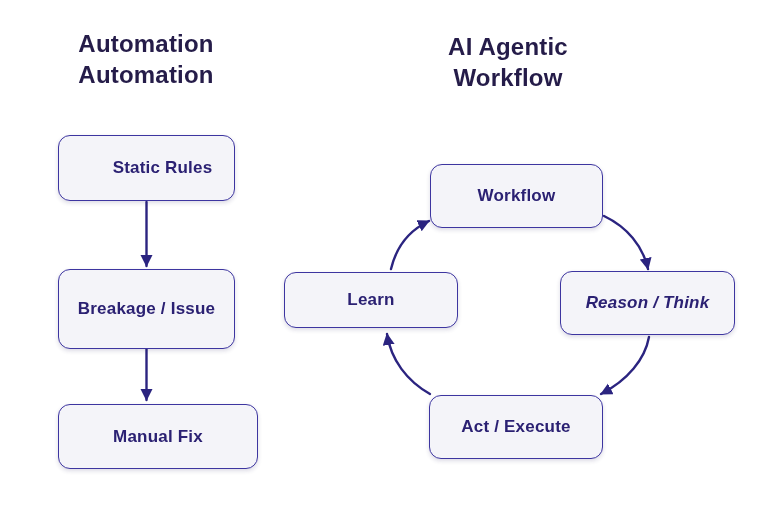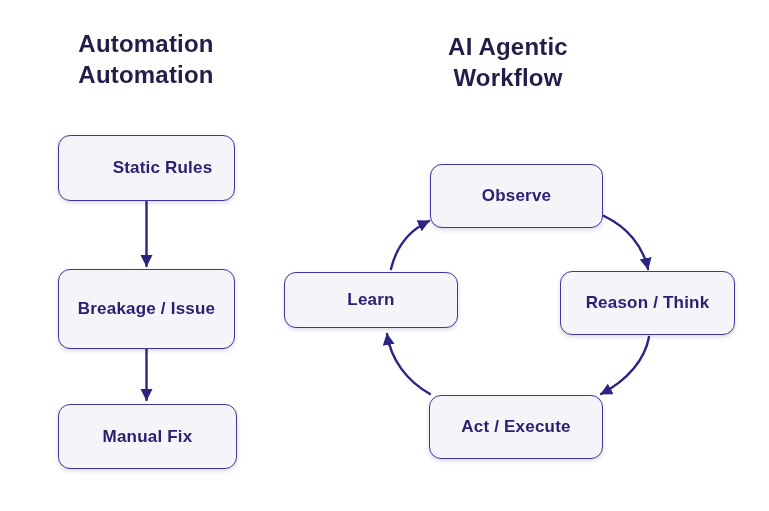--- a/index.html
+++ b/index.html
@@ -50,24 +50,24 @@
     box-shadow:0 2px 4px rgba(35,28,95,.16);
     color:var(--node-text);
     font-size:17px;
     font-weight:600;
     letter-spacing:.2px;
     text-align:center;
   }
   
   .n-static  {left:58px; top:135px; width:177px; height:66px;padding-left:32px;}
   .n-breakage{left:58px; top:269px; width:177px; height:80px;}
-  .n-manual  {left:58px; top:404px; width:179px; height:65px;}
+  .n-manual  {left:58px; top:404px; width:200px; height:65px;}
   
   .n-observe {left:430px;top:164px; width:173px; height:64px;}
-  .n-reason  {left:560px;top:271px; width:175px; height:64px;}
+  .n-reason  {left:560px;top:271px; width:175px; height:64px;font-style:italic;}
   .n-act     {left:429px;top:395px; width:174px; height:64px;}
   .n-learn   {left:284px;top:272px; width:174px; height:56px;}
 </style>
 </head>
 <body>
 
 <div class="canvas">
 
   <h2 class="title left">Automation Automation</h2>
   <h2 class="title right">AI Agentic Workflow</h2>
@@ -92,21 +92,21 @@
     <span>Static Rules</span>
   </div>
   <div class="node n-breakage">
     <span>Breakage / Issue</span>
   </div>
   <div class="node n-manual">
     <span>Manual Fix</span>
   </div>
 
   <div class="node n-observe">
-    <span>Observe</span>
+    <span>Workflow</span>
   </div>
   <div class="node n-reason">
     <span>Reason / Think</span>
   </div>
   <div class="node n-act">
     <span>Act / Execute</span>
   </div>
   <div class="node n-learn">
     <span>Learn</span>
   </div>

